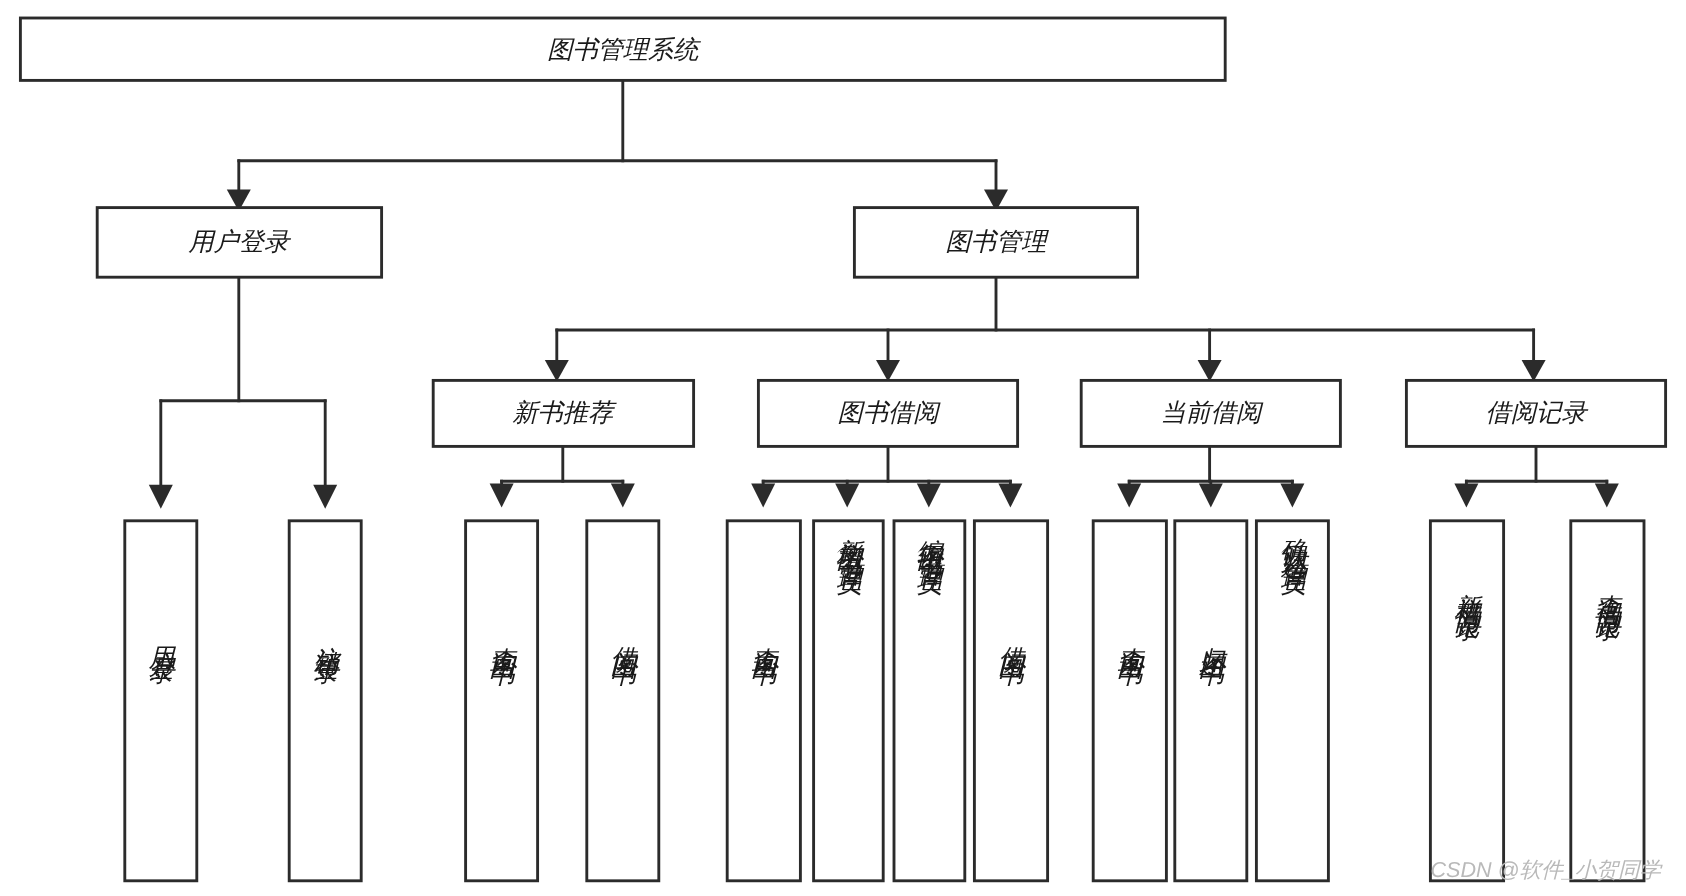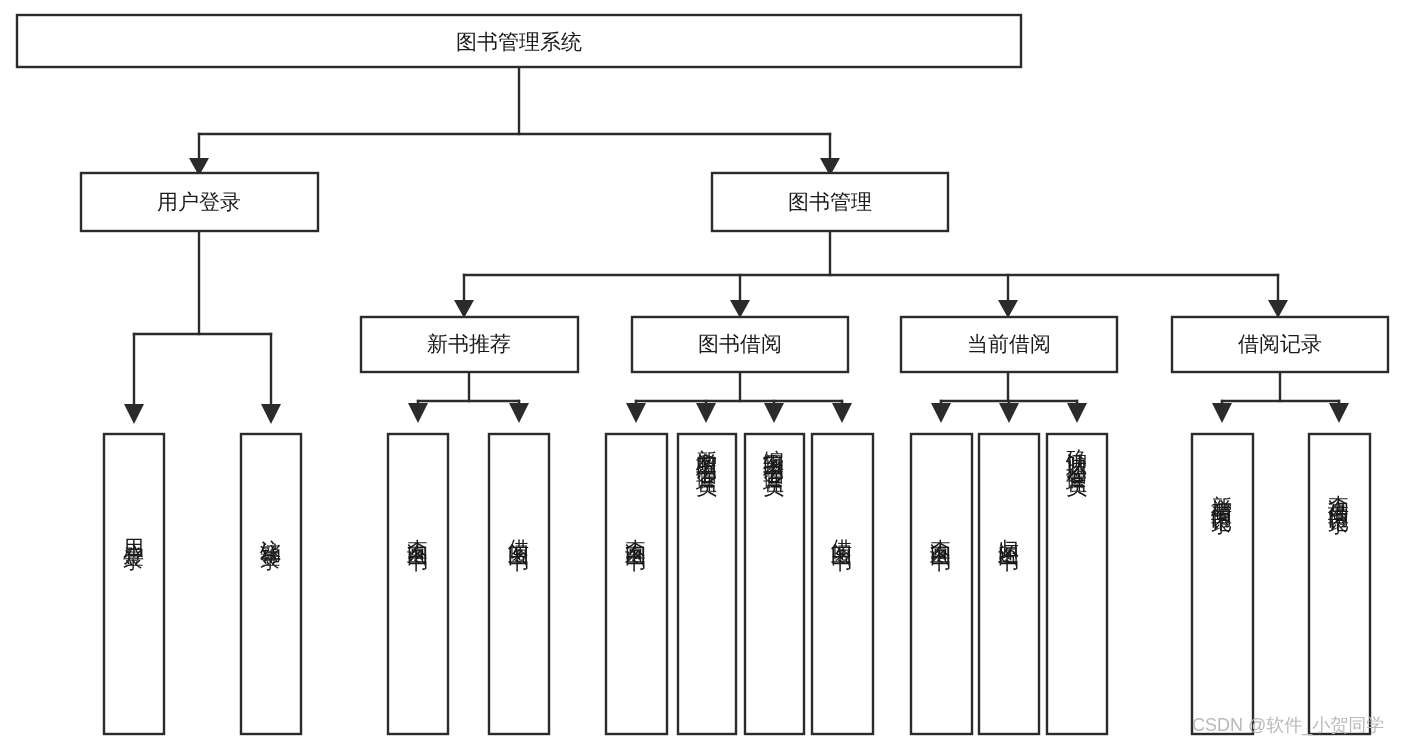--- a/index.html
+++ b/index.html
@@ -13,20 +13,21 @@
     font-family: "Liberation Sans", "DejaVu Sans", sans-serif;
     overflow: hidden;
     position: relative;
   }
   #diagram-root {
     position: absolute;
     left: 0;
     top: 0;
     width: 1273px;
     height: 747px;
+    font-style: italic;
   }
   svg#tree-svg {
     position: absolute;
     left: 0;
     top: 0;
     width: 1405px;
     height: 747px;
     display: block;
   }
   .node-box {

